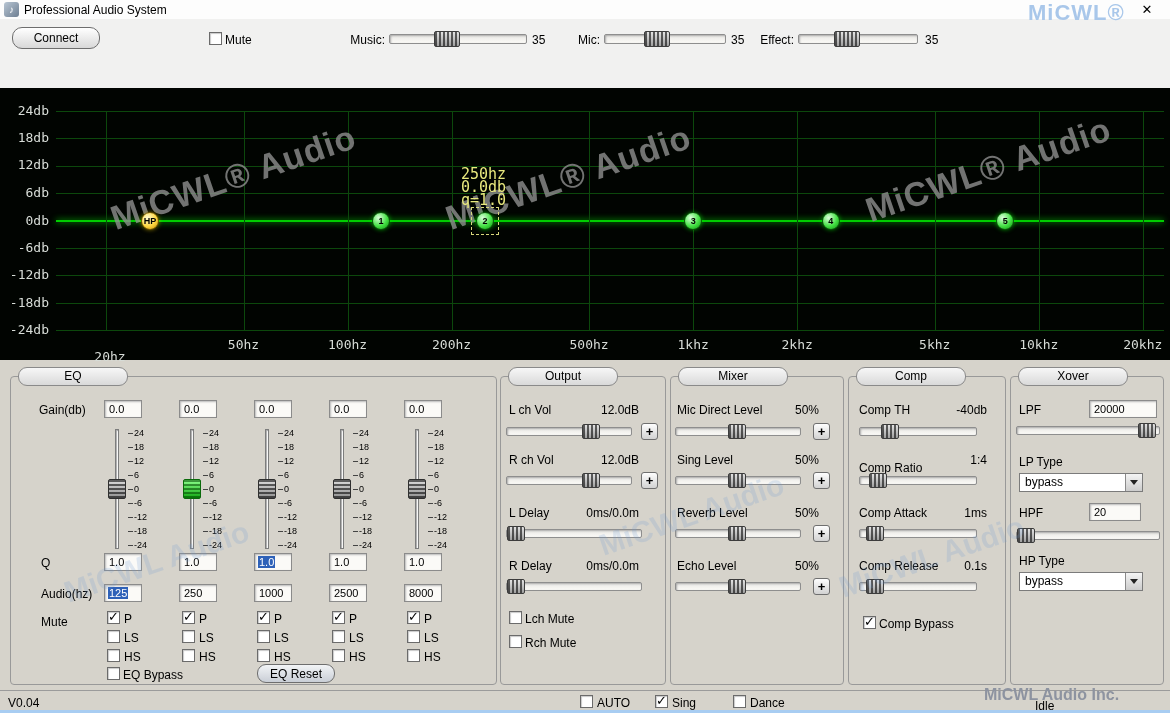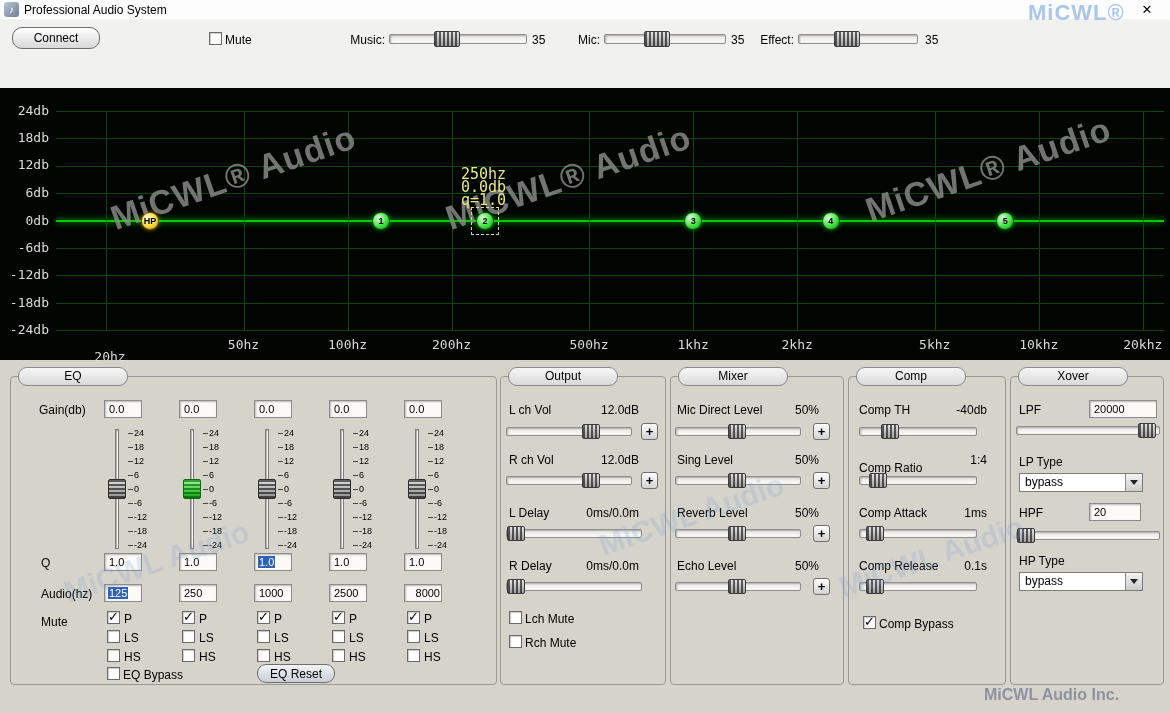--- a/index.html
+++ b/index.html
@@ -310,21 +310,21 @@
       <div class="ticklab" style="left: 423px; top: 107px;">0</div>
       <div class="tickmark" style="left: 417px; top: 126px;"></div>
       <div class="ticklab" style="left: 423px; top: 121px;">-6</div>
       <div class="tickmark" style="left: 417px; top: 140px;"></div>
       <div class="ticklab" style="left: 423px; top: 135px;">-12</div>
       <div class="tickmark" style="left: 417px; top: 154px;"></div>
       <div class="ticklab" style="left: 423px; top: 149px;">-18</div>
       <div class="tickmark" style="left: 417px; top: 168px;"></div>
       <div class="ticklab" style="left: 423px; top: 163px;">-24</div>
       <div class="valbox" style="left: 393px; top: 176px;"><span>1.0</span></div>
-      <div class="valbox" style="left: 393px; top: 207px; text-align: right;"><span>8000</span></div>
+      <div class="valbox" style="left: 393px; top: 207px;"><span>8000</span></div>
       <div class="cb on" style="left: 396px; top: 234px;"></div>
       <div class="cblabel" style="left: 413px; top: 235px;">P</div>
       <div class="cb" style="left: 396px; top: 253px;"></div>
       <div class="cblabel" style="left: 413px; top: 254px;">LS</div>
       <div class="cb" style="left: 396px; top: 272px;"></div>
       <div class="cblabel" style="left: 413px; top: 273px;">HS</div>
     </div>
 
   <div class="group" style="left:500px;width:166px">
     <div class="legend">Output</div>
@@ -449,14 +449,24 @@
       <div class="ddbtn">
           <div class="ddarrow"></div>
         </div>
     </div>
   </div>
 
   <div class="wm2" style="left:60px;top:545px">MiCWL Audio</div>
   <div class="wm2" style="left:595px;top:498px">MiCWL Audio</div>
   <div class="wm2" style="left:835px;top:540px">MiCWL Audio</div>
 
+  <div class="statusbar">
+    <div class="sb-text" style="left:8px;top:5px">V0.04</div>
+    <div class="cb" style="left:580px;top:4px"></div>
+    <div class="cblabel" style="left:597px;top:5px">AUTO</div>
+    <div class="cb on" style="left:655px;top:4px"></div>
+    <div class="cblabel" style="left:672px;top:5px">Sing</div>
+    <div class="cb" style="left:733px;top:4px"></div>
+    <div class="cblabel" style="left:750px;top:5px">Dance</div>
+    <div class="sb-text" style="left:1035px;top:8px">Idle</div>
+  </div>
   <div class="company">MiCWL Audio Inc.</div>
 </div>
 
 </body></html>

